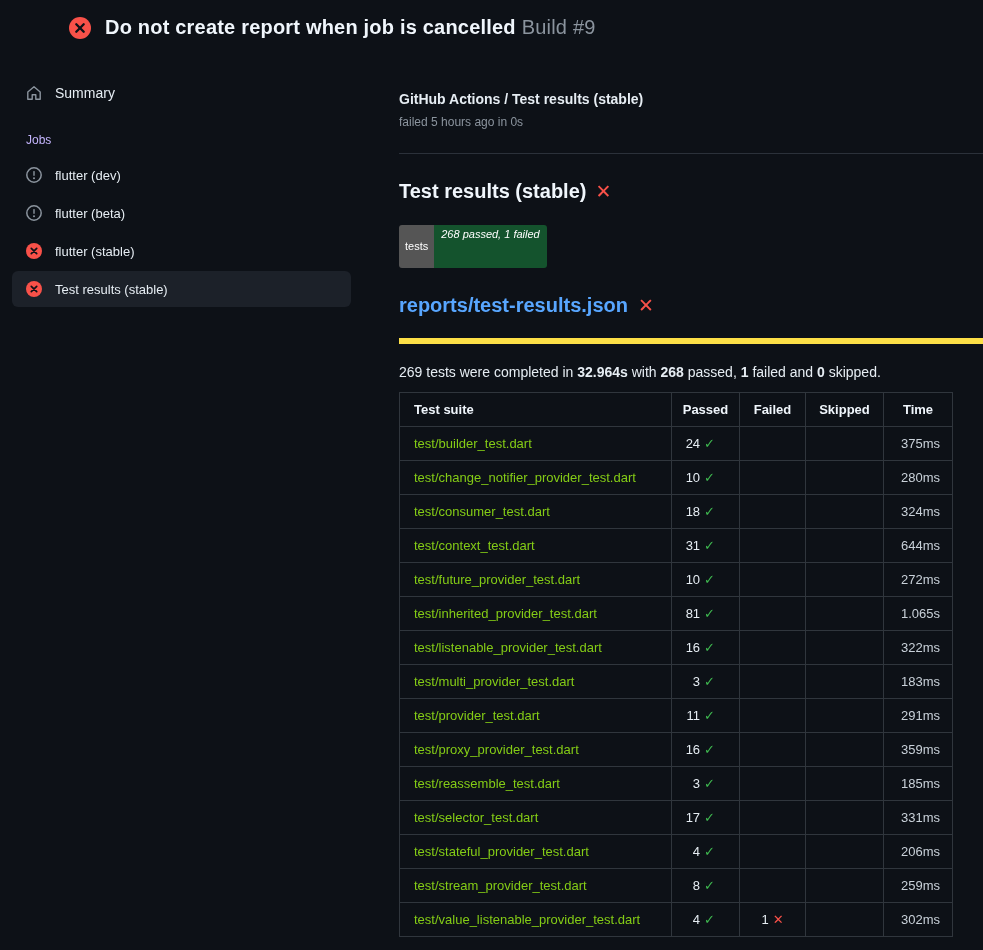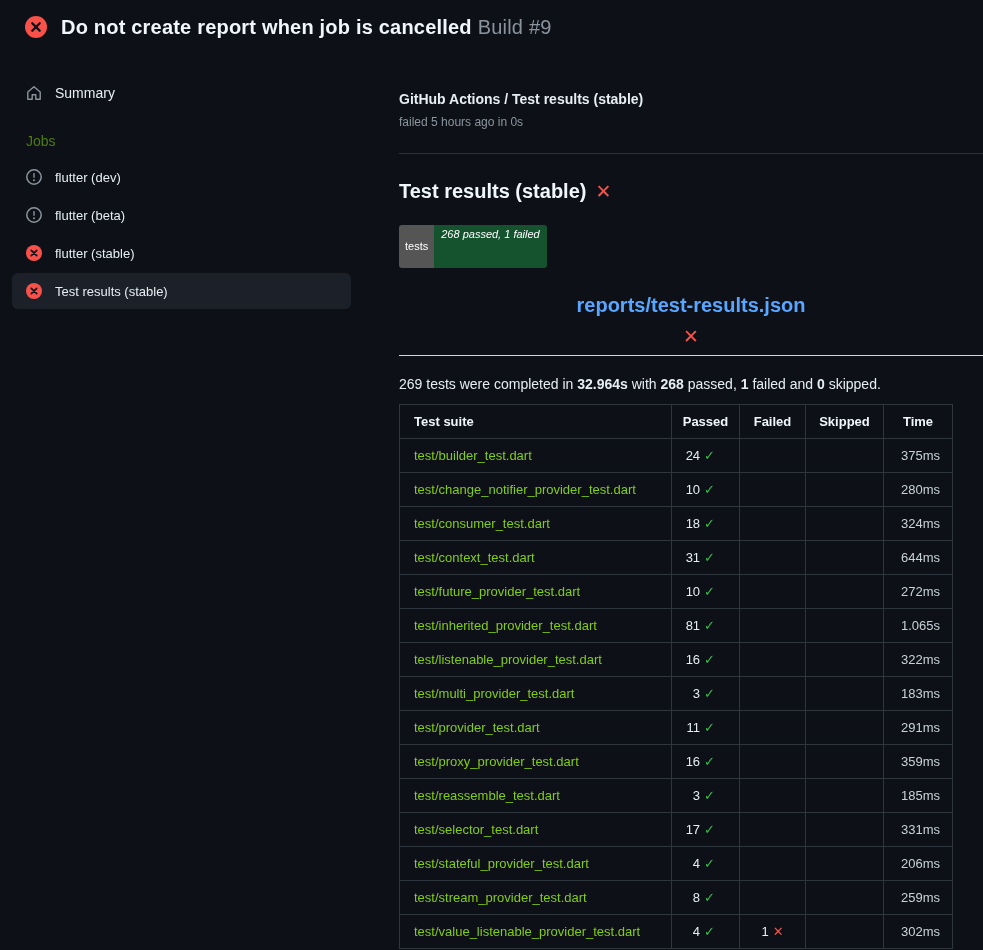--- a/index.html
+++ b/index.html
@@ -5,43 +5,44 @@
   * { margin:0; padding:0; box-sizing:border-box; }
   html,body { width:983px; height:950px; overflow:hidden; }
   body {
     background:#0d1117;
     color:#e6edf3;
     font-family:"Liberation Sans","DejaVu Sans",sans-serif;
   }
 
   
   .build-header {
-    display:flex; align-items:flex-start; gap:14px;
+    display:flex; align-items:flex-end; gap:14px;
     padding:16px 24px 16px 25px;
+    margin-left:44px;
   }
   .circle-fail { width:22px; height:22px; flex:0 0 22px; }
   .circle-fail svg { width:100%; height:100%; display:block; }
   .build-header h1 { font-size:20px; font-weight:700; color:#f0f6fc; letter-spacing:.2px; }
   .build-num { color:#8b949e; font-weight:400; margin-left:6px; }
 
   
   .layout { display:flex; align-items:flex-start;justify-content:center; }
 
   
   .sidebar { flex:0 0 387px; width:387px; padding:20px 36px 0 12px; }
   .sidebar-item {
     display:flex; align-items:center; gap:13px;
     padding:10px 14px; border-radius:6px;
     font-size:14px; color:#e6edf3; cursor:pointer;
     margin-bottom:2px;
   }
   .sidebar-item.selected { background:#1c2129; }
   .sidebar-item .icn { width:16px; height:16px; flex:0 0 16px; }
   .sidebar-item .icn svg { width:16px; height:16px; display:block; }
-  .jobs-label { color:#4d7c0f; font-size:14px; padding:20px 14px 10px 14px; }
+  .jobs-label { color:#c4b5fd; font-size:12px; padding:20px 14px 10px 14px; }
   .sidebar-item.job { font-size:13px; }
 
   
   .main { flex:1; padding:36px 0 0 12px; min-width:0; }
   .breadcrumb { font-size:14px; font-weight:700; color:#e6edf3; }
   .run-meta { font-size:12px; color:#8b949e; margin-top:8px; }
   .divider { border:none; border-top:1px solid #2b313a; margin-top:24px; width:100%; }
 
   .section-heading {
     margin-top:26px; font-size:20px; font-weight:700; color:#f0f6fc;
@@ -50,23 +51,23 @@
   .xmark { color:#f85149; font-weight:900; font-size:19px; line-height:1; }
 
   .badge {
     display:inline-flex; margin-top:22px; font-size:11px; line-height:1;
     border-radius:3px; overflow:hidden; font-weight:400;
   }
   .badge .badge-label { background:#555555; color:#ffffff; padding:16px 6px; }
   .badge .badge-value { background:#14532d; color:#ffffff; padding:4px 7px;font-style:italic; }
 
   .report-heading {
-    margin-top:26px; padding-bottom:9px;
-    border-bottom:1px solid #fde047;
-    display:flex; align-items:center; gap:10px;flex-direction:column;
+    margin-top:26px; padding-bottom:21px;
+    border-bottom:6px solid #fde047;
+    display:flex; align-items:center; gap:10px;
   }
   .report-link { font-size:20px; font-weight:700; color:#58a6ff; text-decoration:none; cursor:pointer; }
 
   .summary-line { margin-top:20px; font-size:14px; color:#e6edf3; }
   .summary-line strong { font-weight:700; }
 
   
   table.results {
     border-collapse:collapse; margin-top:12px;
     font-size:13px; table-layout:fixed; width:553px;

